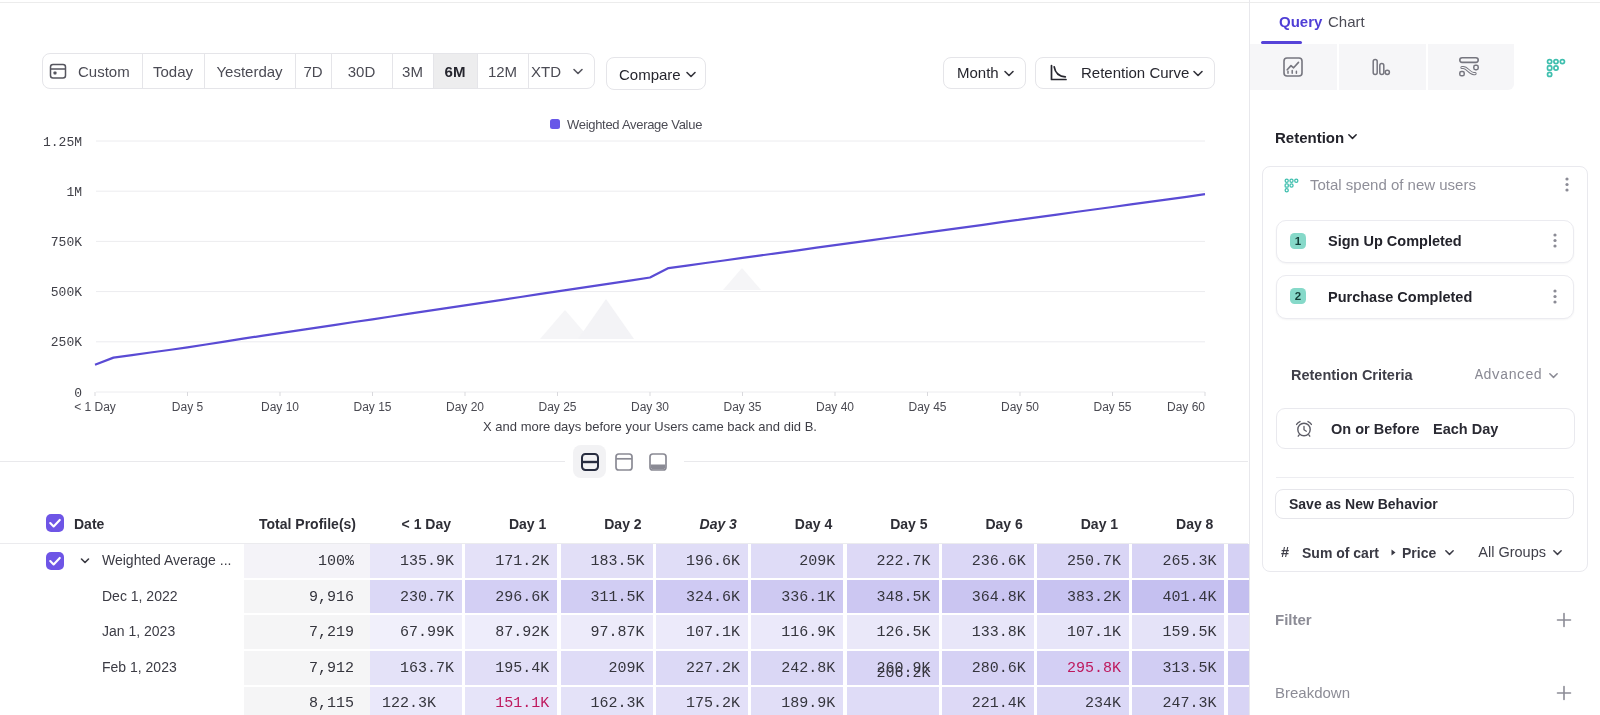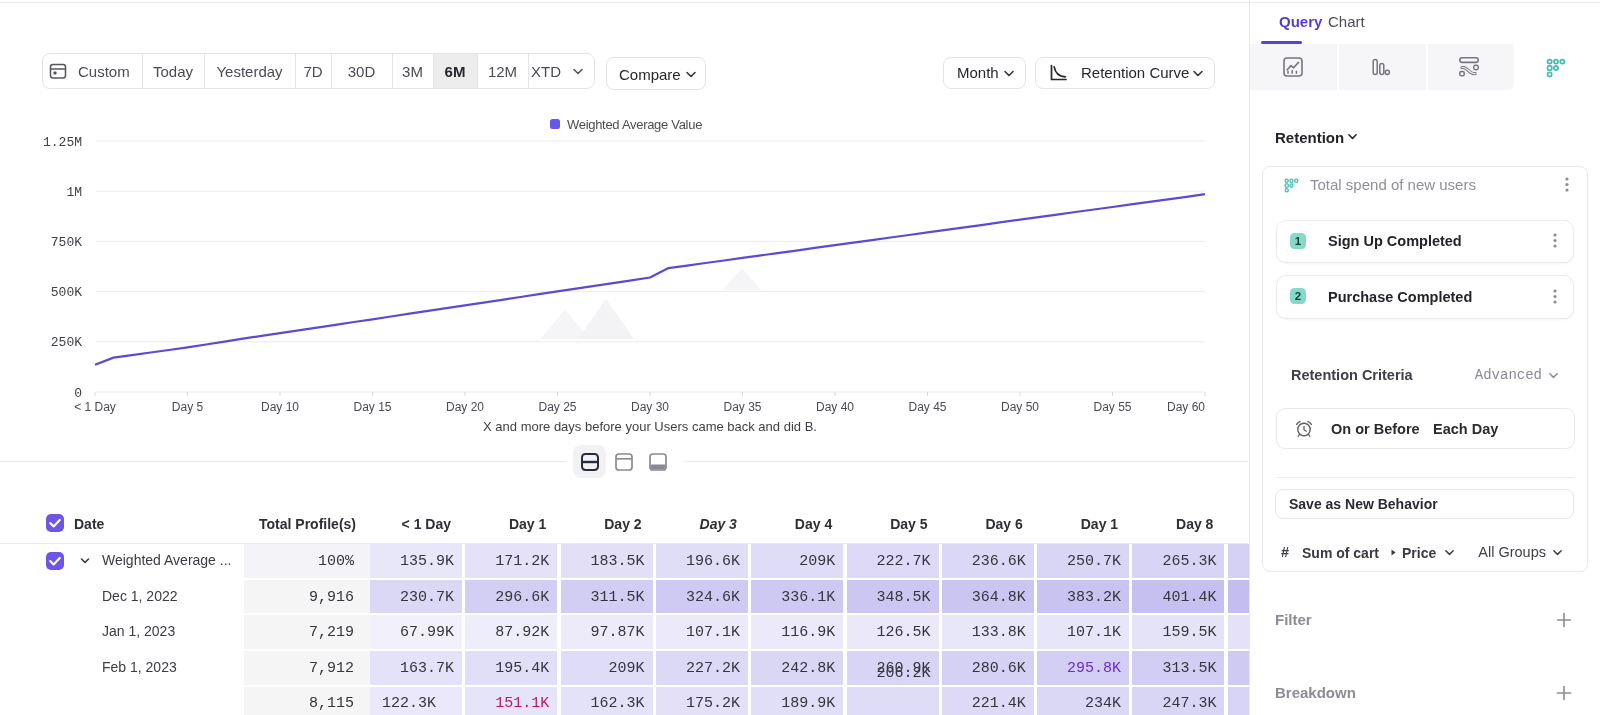--- a/index.html
+++ b/index.html
@@ -222,21 +222,21 @@
 <div class="abs mono" style="left:560.6px;top:659.8px;width:84.0px;text-align:right;font-size:15px;color:#35353d;">209K</div>
 <div class="abs" style="left:655.9px;top:650.9px;width:92.0px;height:33.7px;background:rgba(90,74,212,0.211);"></div>
 <div class="abs mono" style="left:655.9px;top:659.8px;width:84.0px;text-align:right;font-size:15px;color:#35353d;">227.2K</div>
 <div class="abs" style="left:751.2px;top:650.9px;width:92.0px;height:33.7px;background:rgba(90,74,212,0.224);"></div>
 <div class="abs mono" style="left:751.2px;top:659.8px;width:84.0px;text-align:right;font-size:15px;color:#35353d;">242.8K</div>
 <div class="abs" style="left:846.5px;top:650.9px;width:92.0px;height:33.7px;background:rgba(90,74,212,0.238);"></div>
 <div class="abs mono" style="left:846.5px;top:659.8px;width:84.0px;text-align:right;font-size:15px;color:#35353d;">260.9K</div>
 <div class="abs" style="left:941.8px;top:650.9px;width:92.0px;height:33.7px;background:rgba(90,74,212,0.254);"></div>
 <div class="abs mono" style="left:941.8px;top:659.8px;width:84.0px;text-align:right;font-size:15px;color:#35353d;">280.6K</div>
 <div class="abs" style="left:1037.1px;top:650.9px;width:92.0px;height:33.7px;background:rgba(90,74,212,0.266);"></div>
-<div class="abs mono" style="left:1037.1px;top:659.8px;width:84.0px;text-align:right;font-size:15px;color:#6d28d9;">295.8K</div>
+<div class="abs mono" style="left:1037.1px;top:659.8px;width:84.0px;text-align:right;font-size:15px;color:#be185d;">295.8K</div>
 <div class="abs" style="left:1132.4px;top:650.9px;width:92.0px;height:33.7px;background:rgba(90,74,212,0.280);"></div>
 <div class="abs mono" style="left:1132.4px;top:659.8px;width:84.0px;text-align:right;font-size:15px;color:#35353d;">313.5K</div>
 <div class="abs" style="left:1227.7px;top:650.9px;width:21.3px;height:33.7px;background:rgba(90,74,212,0.293);"></div>
 <div class="abs" style="left:102px;top:733px;font-size:16px;color:#4c1d95;">Mar 1, 2023</div>
 <div class="abs" style="left:243.5px;top:686.5px;width:126px;height:33.7px;background:#f5f5f6;"></div>
 <div class="abs mono" style="left:254px;top:695.4px;width:100px;text-align:right;font-size:15px;color:#35353d;">8,115</div>
 <div class="abs" style="left:370.0px;top:686.5px;width:92.0px;height:33.7px;background:rgba(90,74,212,0.127);"></div>
 <div class="abs mono" style="left:382px;top:695.4px;width:84.0px;text-align:left;font-size:15px;color:#35353d;">122.3K</div>
 <div class="abs" style="left:465.3px;top:686.5px;width:92.0px;height:33.7px;background:rgba(90,74,212,0.150);"></div>
 <div class="abs mono" style="left:465.3px;top:695.4px;width:84.0px;text-align:right;font-size:15px;color:#be185d;">151.1K</div>
@@ -354,17 +354,17 @@
       <path d="M2 1.5 L6 5.5 L10 1.5" fill="none" stroke="#3a3a44" stroke-width="1.6" stroke-linecap="round" stroke-linejoin="round"></path>
     </svg>
 <div class="abs" style="left:1446px;top:544px;width:100px;text-align:right;font-size:14.5px;font-weight:500;color:#3f3f49;">All Groups</div>
 <svg class="abs" style="left:1552px;top:549px" width="11" height="8" viewBox="0 0 12 8">
       <path d="M2 1.5 L6 5.5 L10 1.5" fill="none" stroke="#3f3f49" stroke-width="1.6" stroke-linecap="round" stroke-linejoin="round"></path>
     </svg>
 <div class="abs" style="left:1275px;top:611px;font-size:15px;font-weight:700;color:#8c8c96;">Filter</div>
 <svg class="abs" style="left:1556px;top:612px" width="16" height="16" viewBox="0 0 16 16">
       <path d="M8 1.5 L8 14.5 M1.5 8 L14.5 8" stroke="#8c8c96" stroke-width="1.6" stroke-linecap="round"></path>
     </svg>
-<div class="abs" style="left:1275px;top:684px;font-size:15px;font-weight:700;color:#8c8c96;">Breakdown</div>
+<div class="abs" style="left:1275px;top:684px;font-size:15px;font-weight:400;color:#8c8c96;">Breakdown</div>
 <svg class="abs" style="left:1556px;top:685px" width="16" height="16" viewBox="0 0 16 16">
       <path d="M8 1.5 L8 14.5 M1.5 8 L14.5 8" stroke="#8c8c96" stroke-width="1.6" stroke-linecap="round"></path>
     </svg>
 </div>
 
 </body></html>

